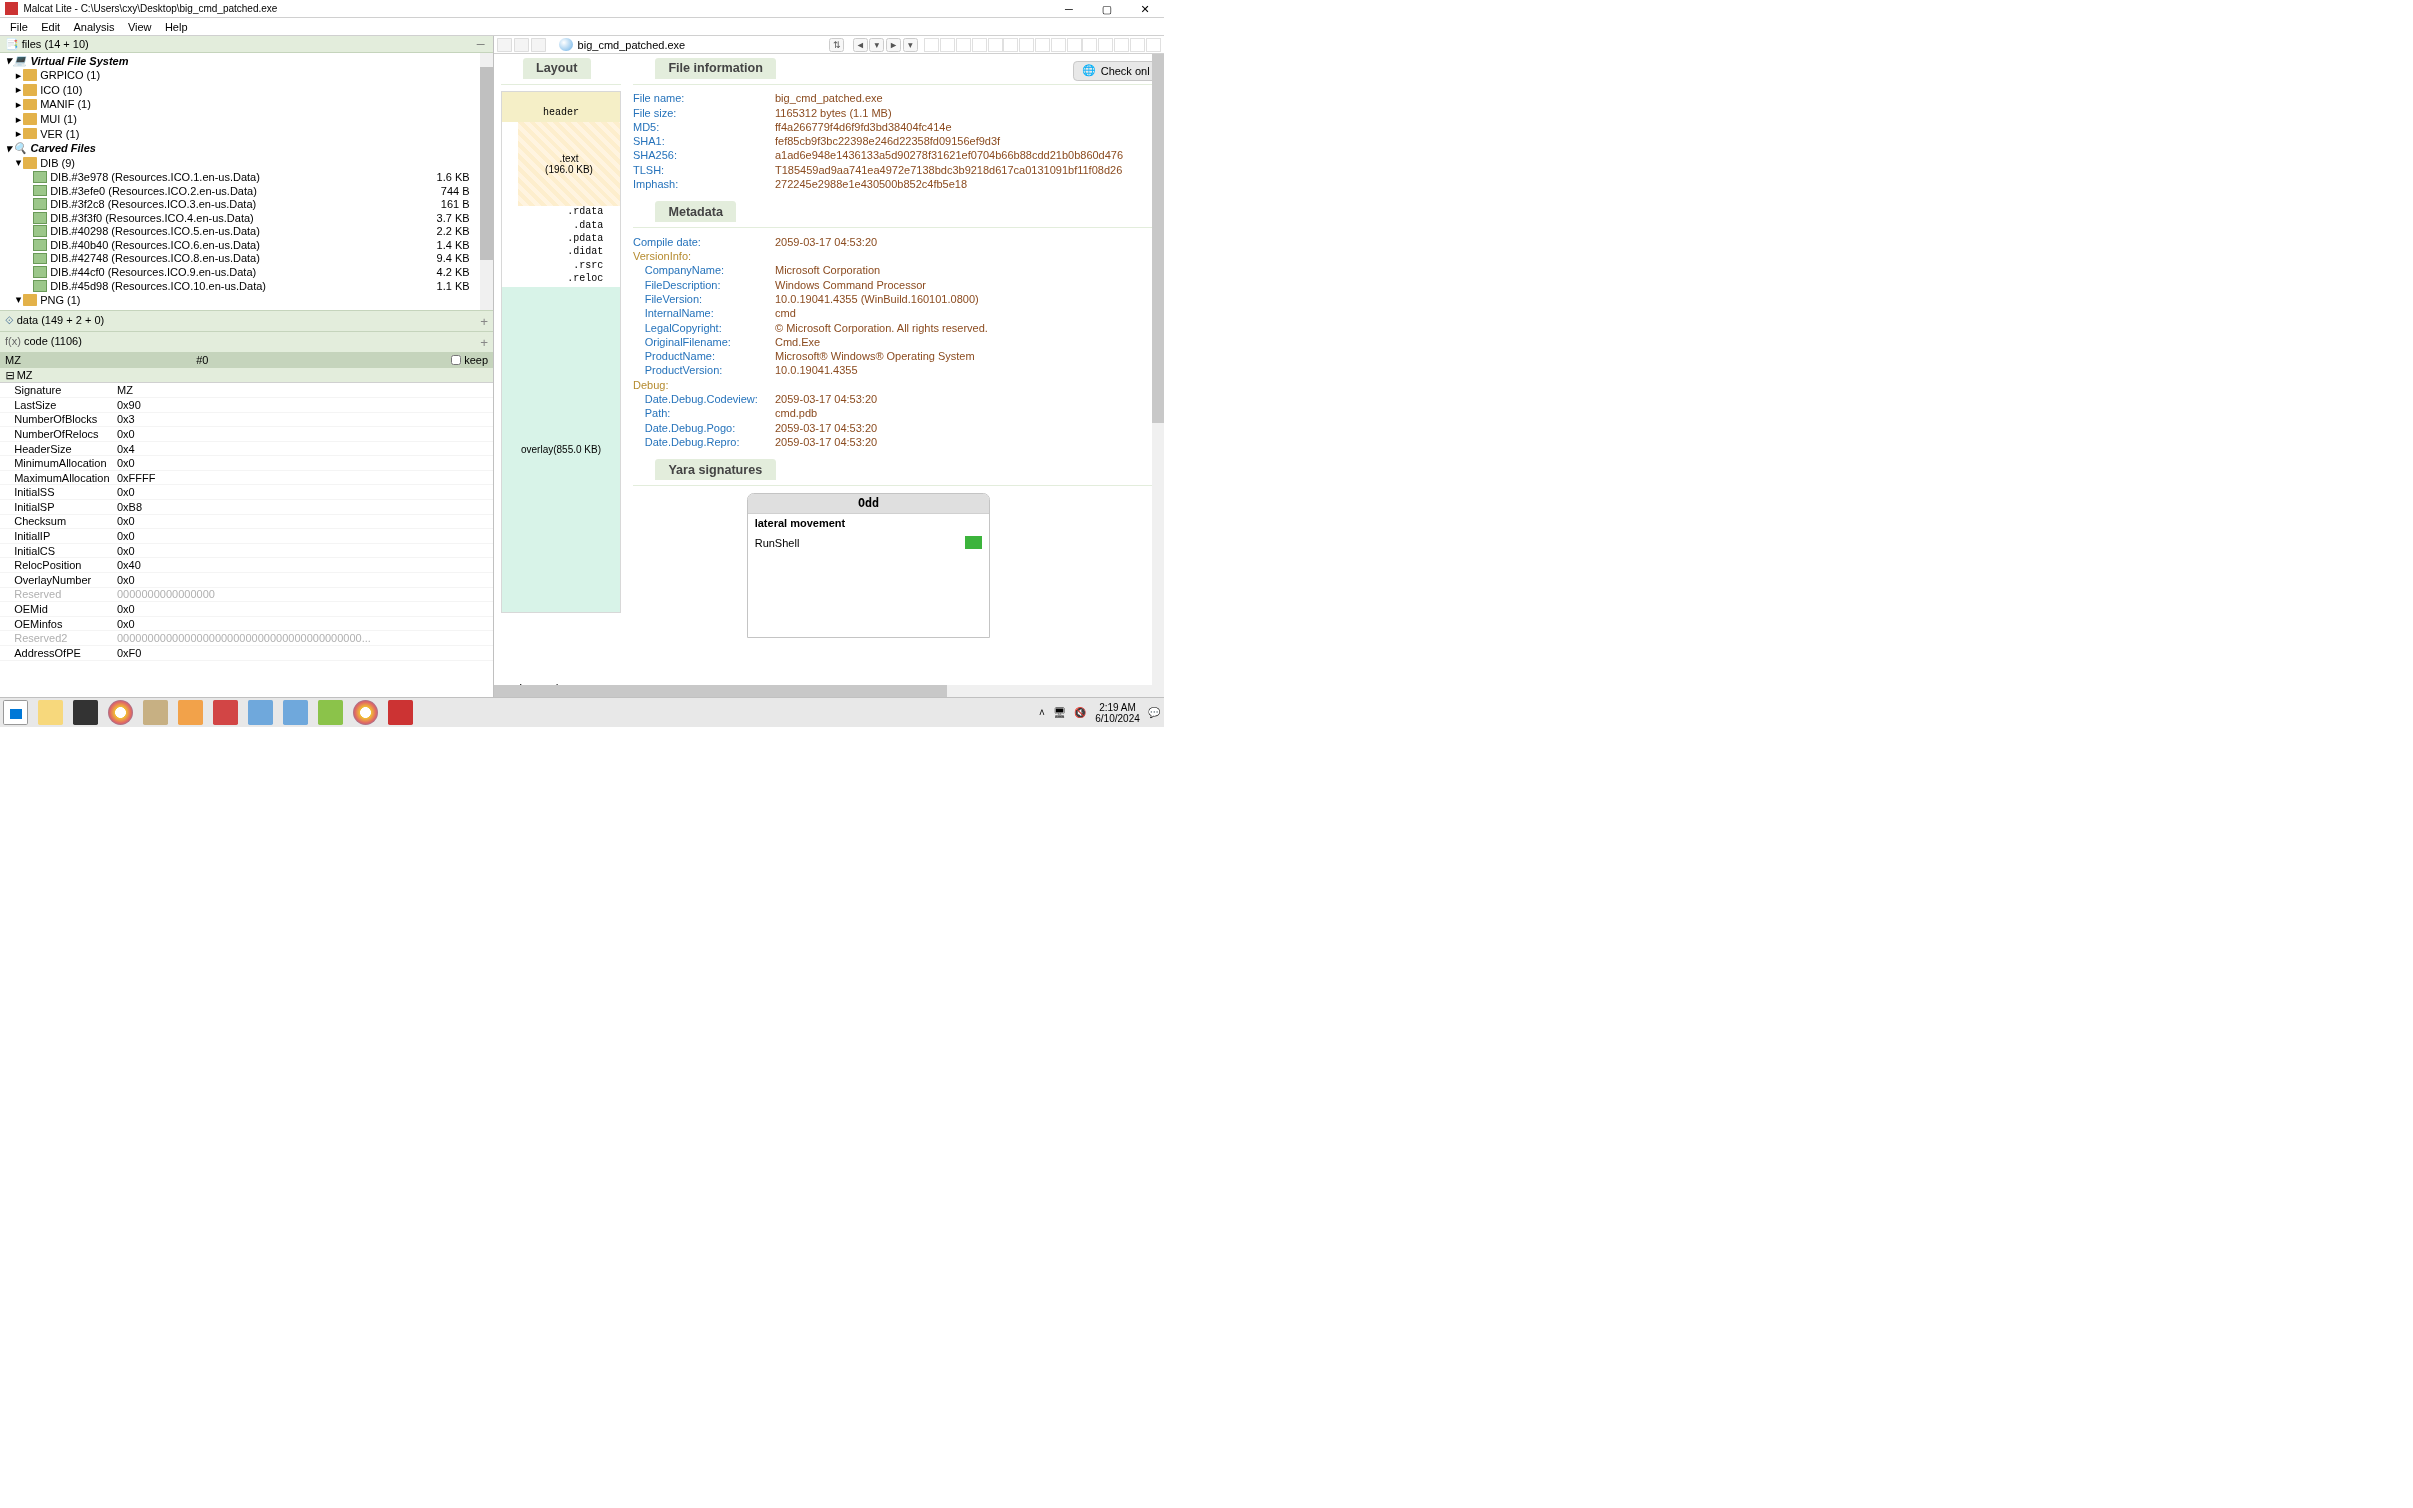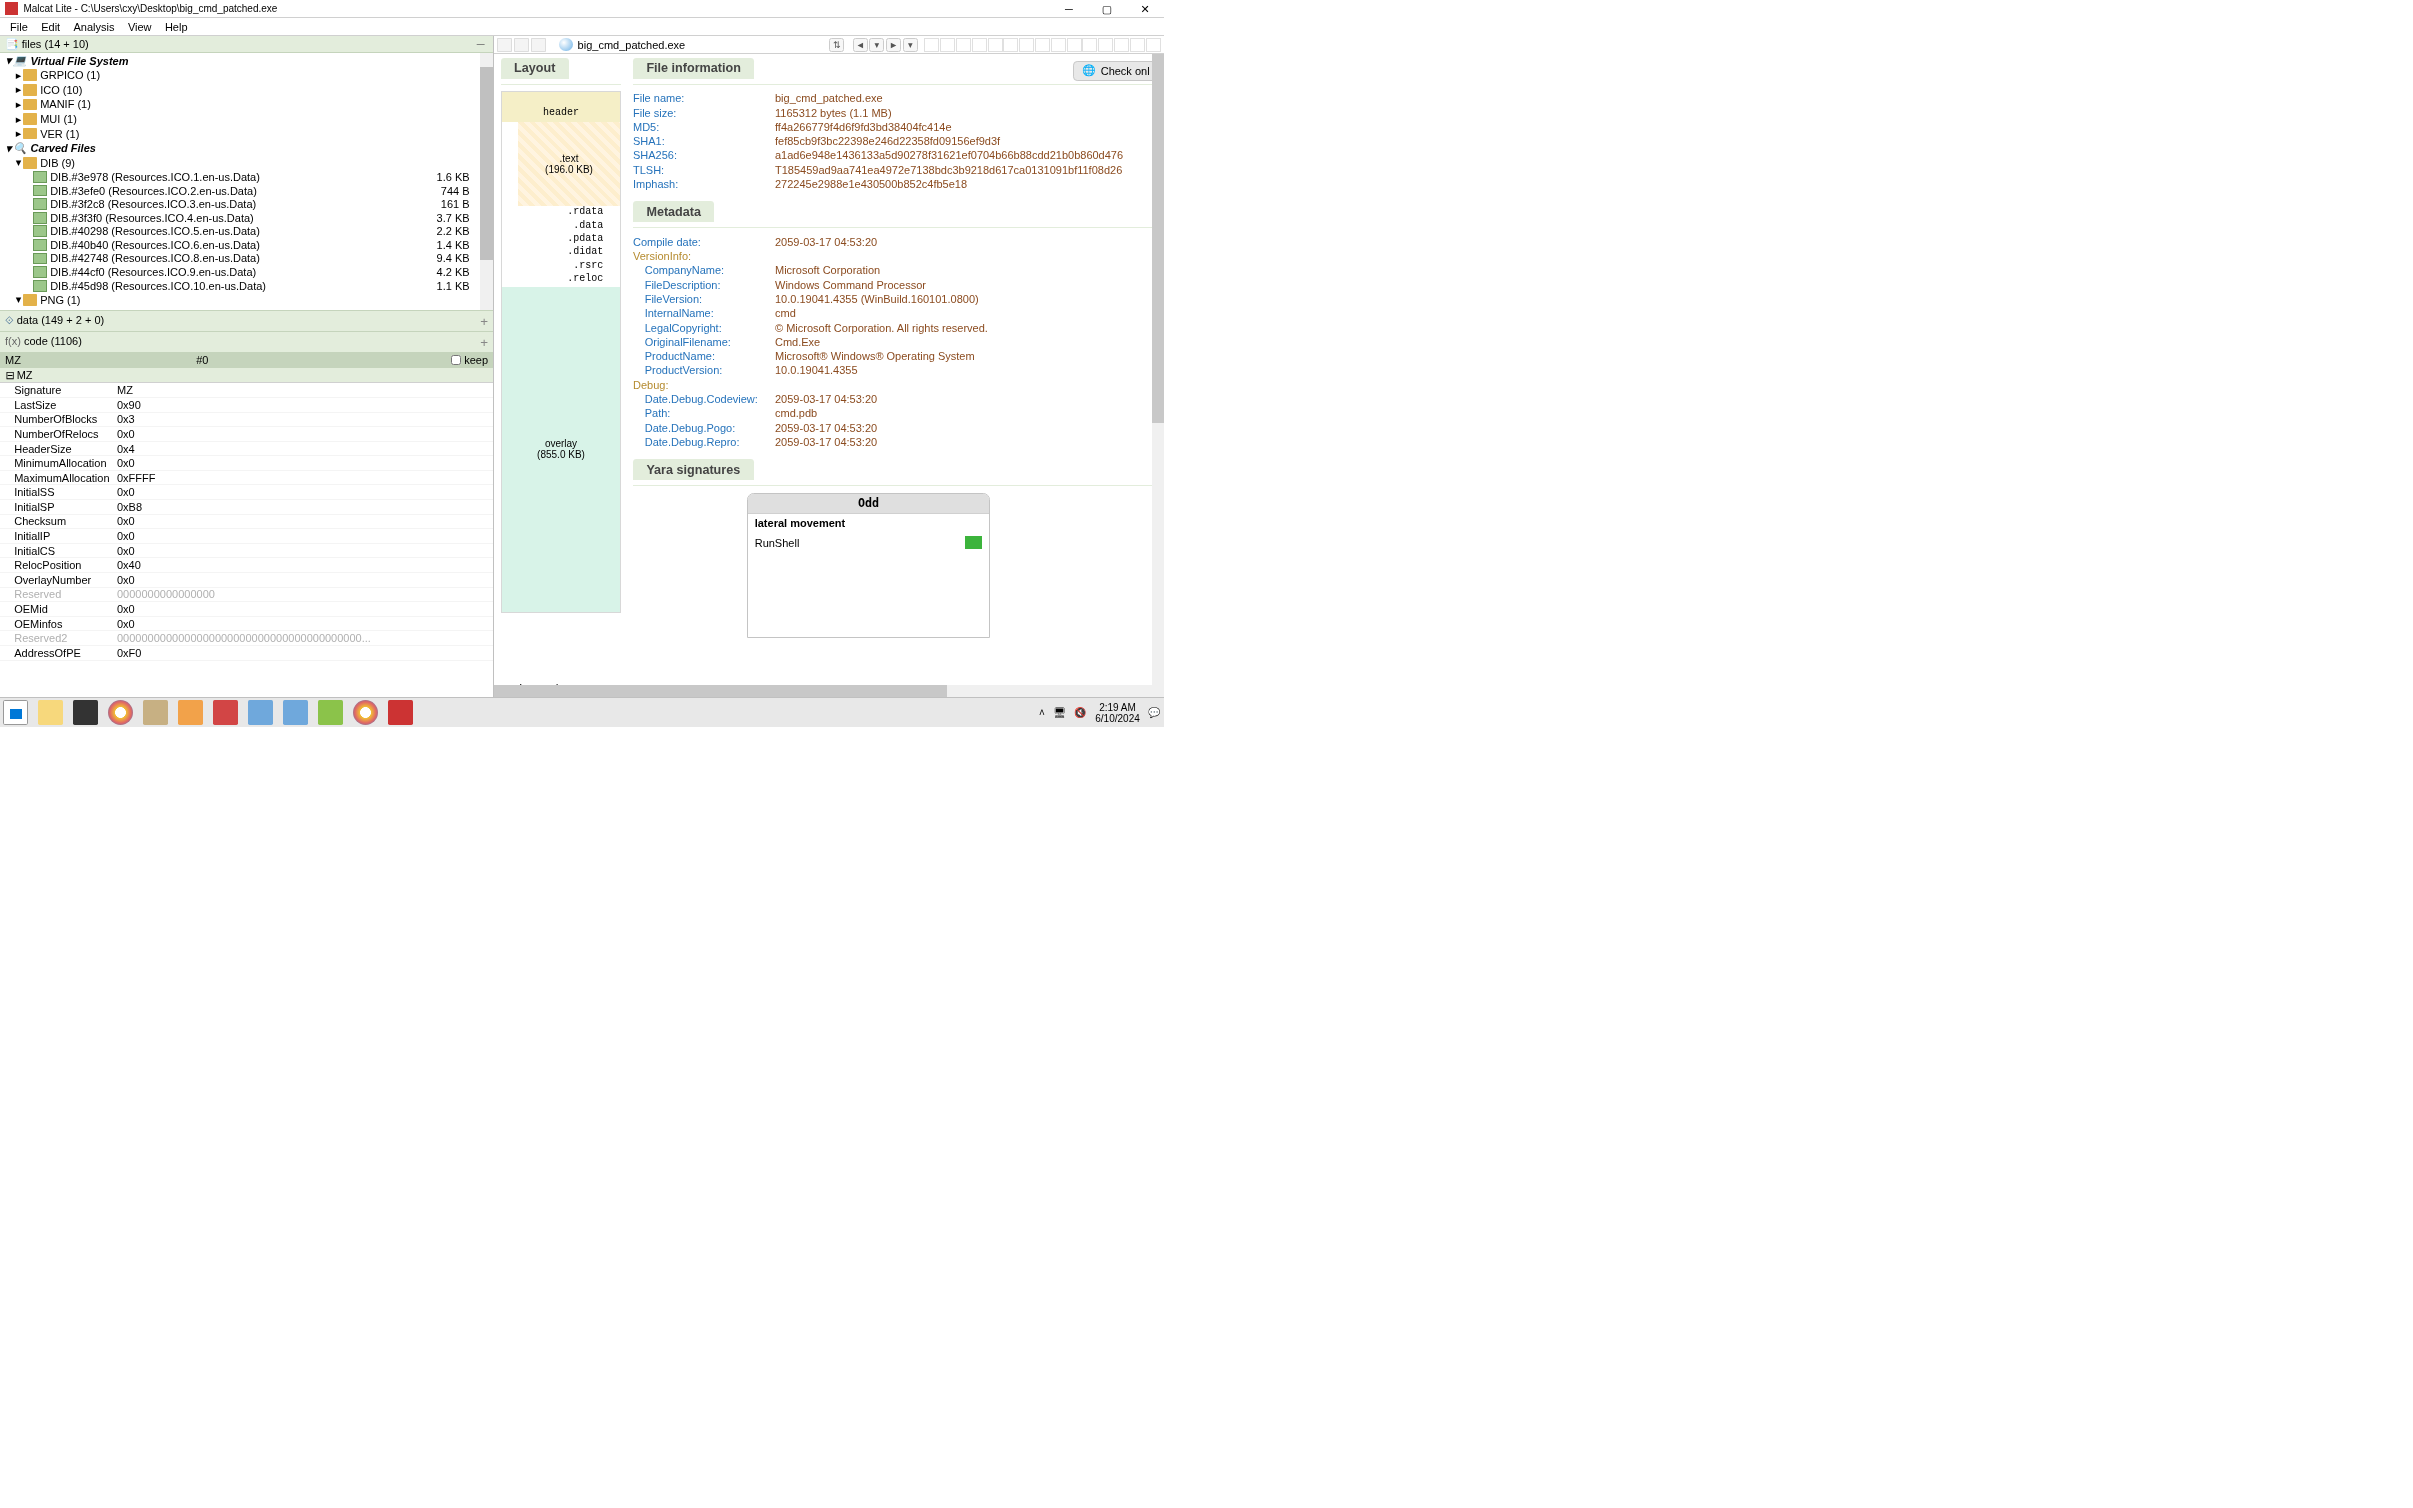--- a/index.html
+++ b/index.html
@@ -65,24 +65,24 @@
 .rtoolbar .icon-strip { display: flex; gap: 0.8px; margin-left: 5px; }
 .rtoolbar .icon-strip .ib { width: 15px; height: 14.2px; background: #fff; border: 0.8px solid #e0e0e0; }
 
 .rcontent { flex: 1; display: flex; overflow: hidden; position: relative; }
 .layout-col { width: 134px; padding: 3.4px 6.7px; }
 .layout-box { margin-top: 3.4px; border: 0.8px solid #d8d8d8; font-family: Consolas, monospace; font-size: 10px; }
 .layout-row { padding: 15px 0; text-align: center; }
 .lh-header { background: #f5efc7; height: 15px; }
 .lh-text { background: #fff4e0; height: 84px; display: flex; flex-direction: column; justify-content: center; align-items: center; background-image: repeating-linear-gradient(45deg, #fdeecd, #fdeecd 4.2px, #fff4e0 4.2px, #fff4e0 8.4px); margin-left: 16px; }
 .lh-sect { height: 13.4px; text-align: right; padding-right: 17px; background: #fff; }
-.lh-overlay { background: #d8f3e8; height: 325px; display: flex; flex-direction: column; justify-content: center; align-items: center; }
+.lh-overlay { background: #d8f3e8; height: 325px; display: flex; flex-direction: row; justify-content: center; align-items: center; }
 
 .info-col { flex: 1; padding: 3.4px 5px; overflow: hidden; min-width: 0; }
-.pill-hdr { background: #e3eddc; border-radius: 3.4px 3.4px 0 0; padding: 3.4px 13.4px; font-weight: bold; font-size: 12.6px; color: #444; margin-bottom: 5px; display: inline-block; }
+.pill-hdr { background: #e3eddc; border-radius: 3.4px 3.4px 0 0; padding: 3.4px 13.4px; font-weight: bold; font-size: 12.6px; color: #444; margin-bottom: 5px; display: inline-block; margin-left: 22px; }
 .pill-hdr-wrap { border-bottom: 0.8px solid #e3eddc; margin-bottom: 6.7px; display: flex; align-items: center; }
 .check-online { margin-left: auto; background: #e8e8e8; border: 0.8px solid #c8c8c8; border-radius: 4.2px; padding: 2.5px 8.4px; font-size: 11px; display: flex; align-items: center; gap: 5px; }
 
 .info-kv { font-family: Consolas, "Courier New", monospace; font-size: 11px; line-height: 1.3; margin-bottom: 10px; }
 .info-kv .row { display: flex; }
 .info-kv .k { width: 142px; color: #2673bb; }
 .info-kv .k2 { width: 142px; color: #2673bb; padding-left: 11.7px; }
 .info-kv .v { flex: 1; color: #8b4b1f; white-space: nowrap; overflow: hidden; }
 
 .yara { display: flex; gap: 30px; margin-top: 6.7px; }

